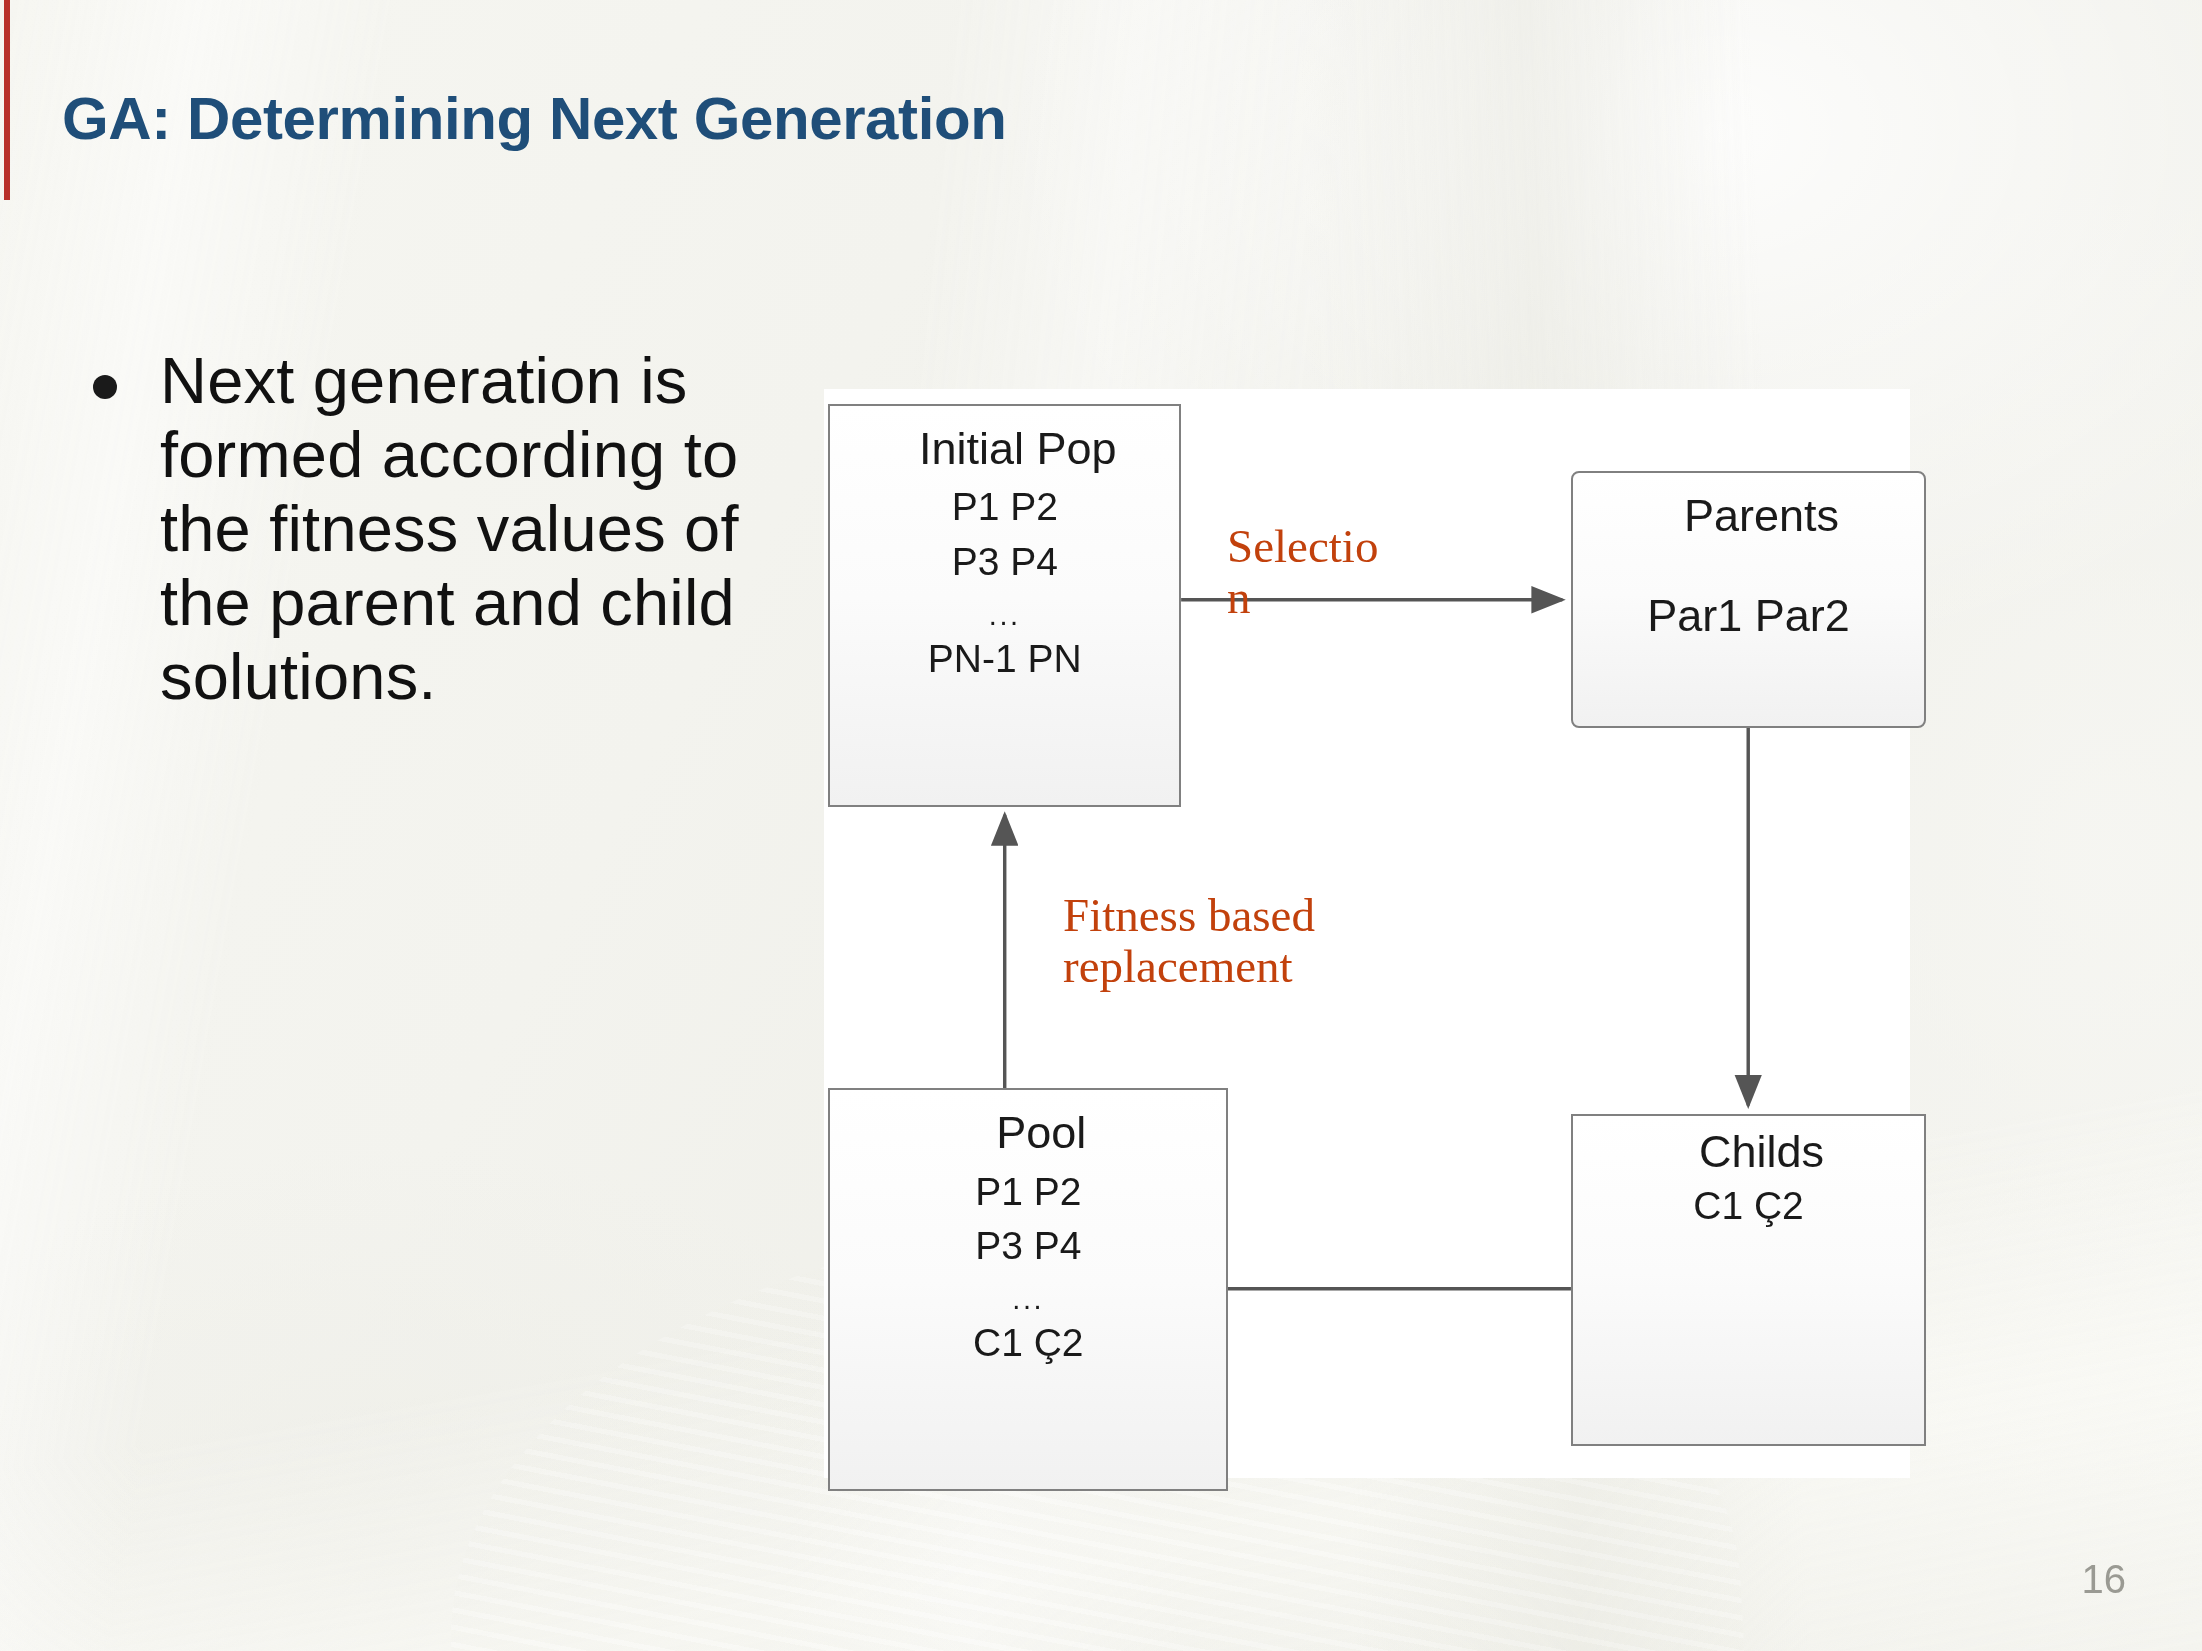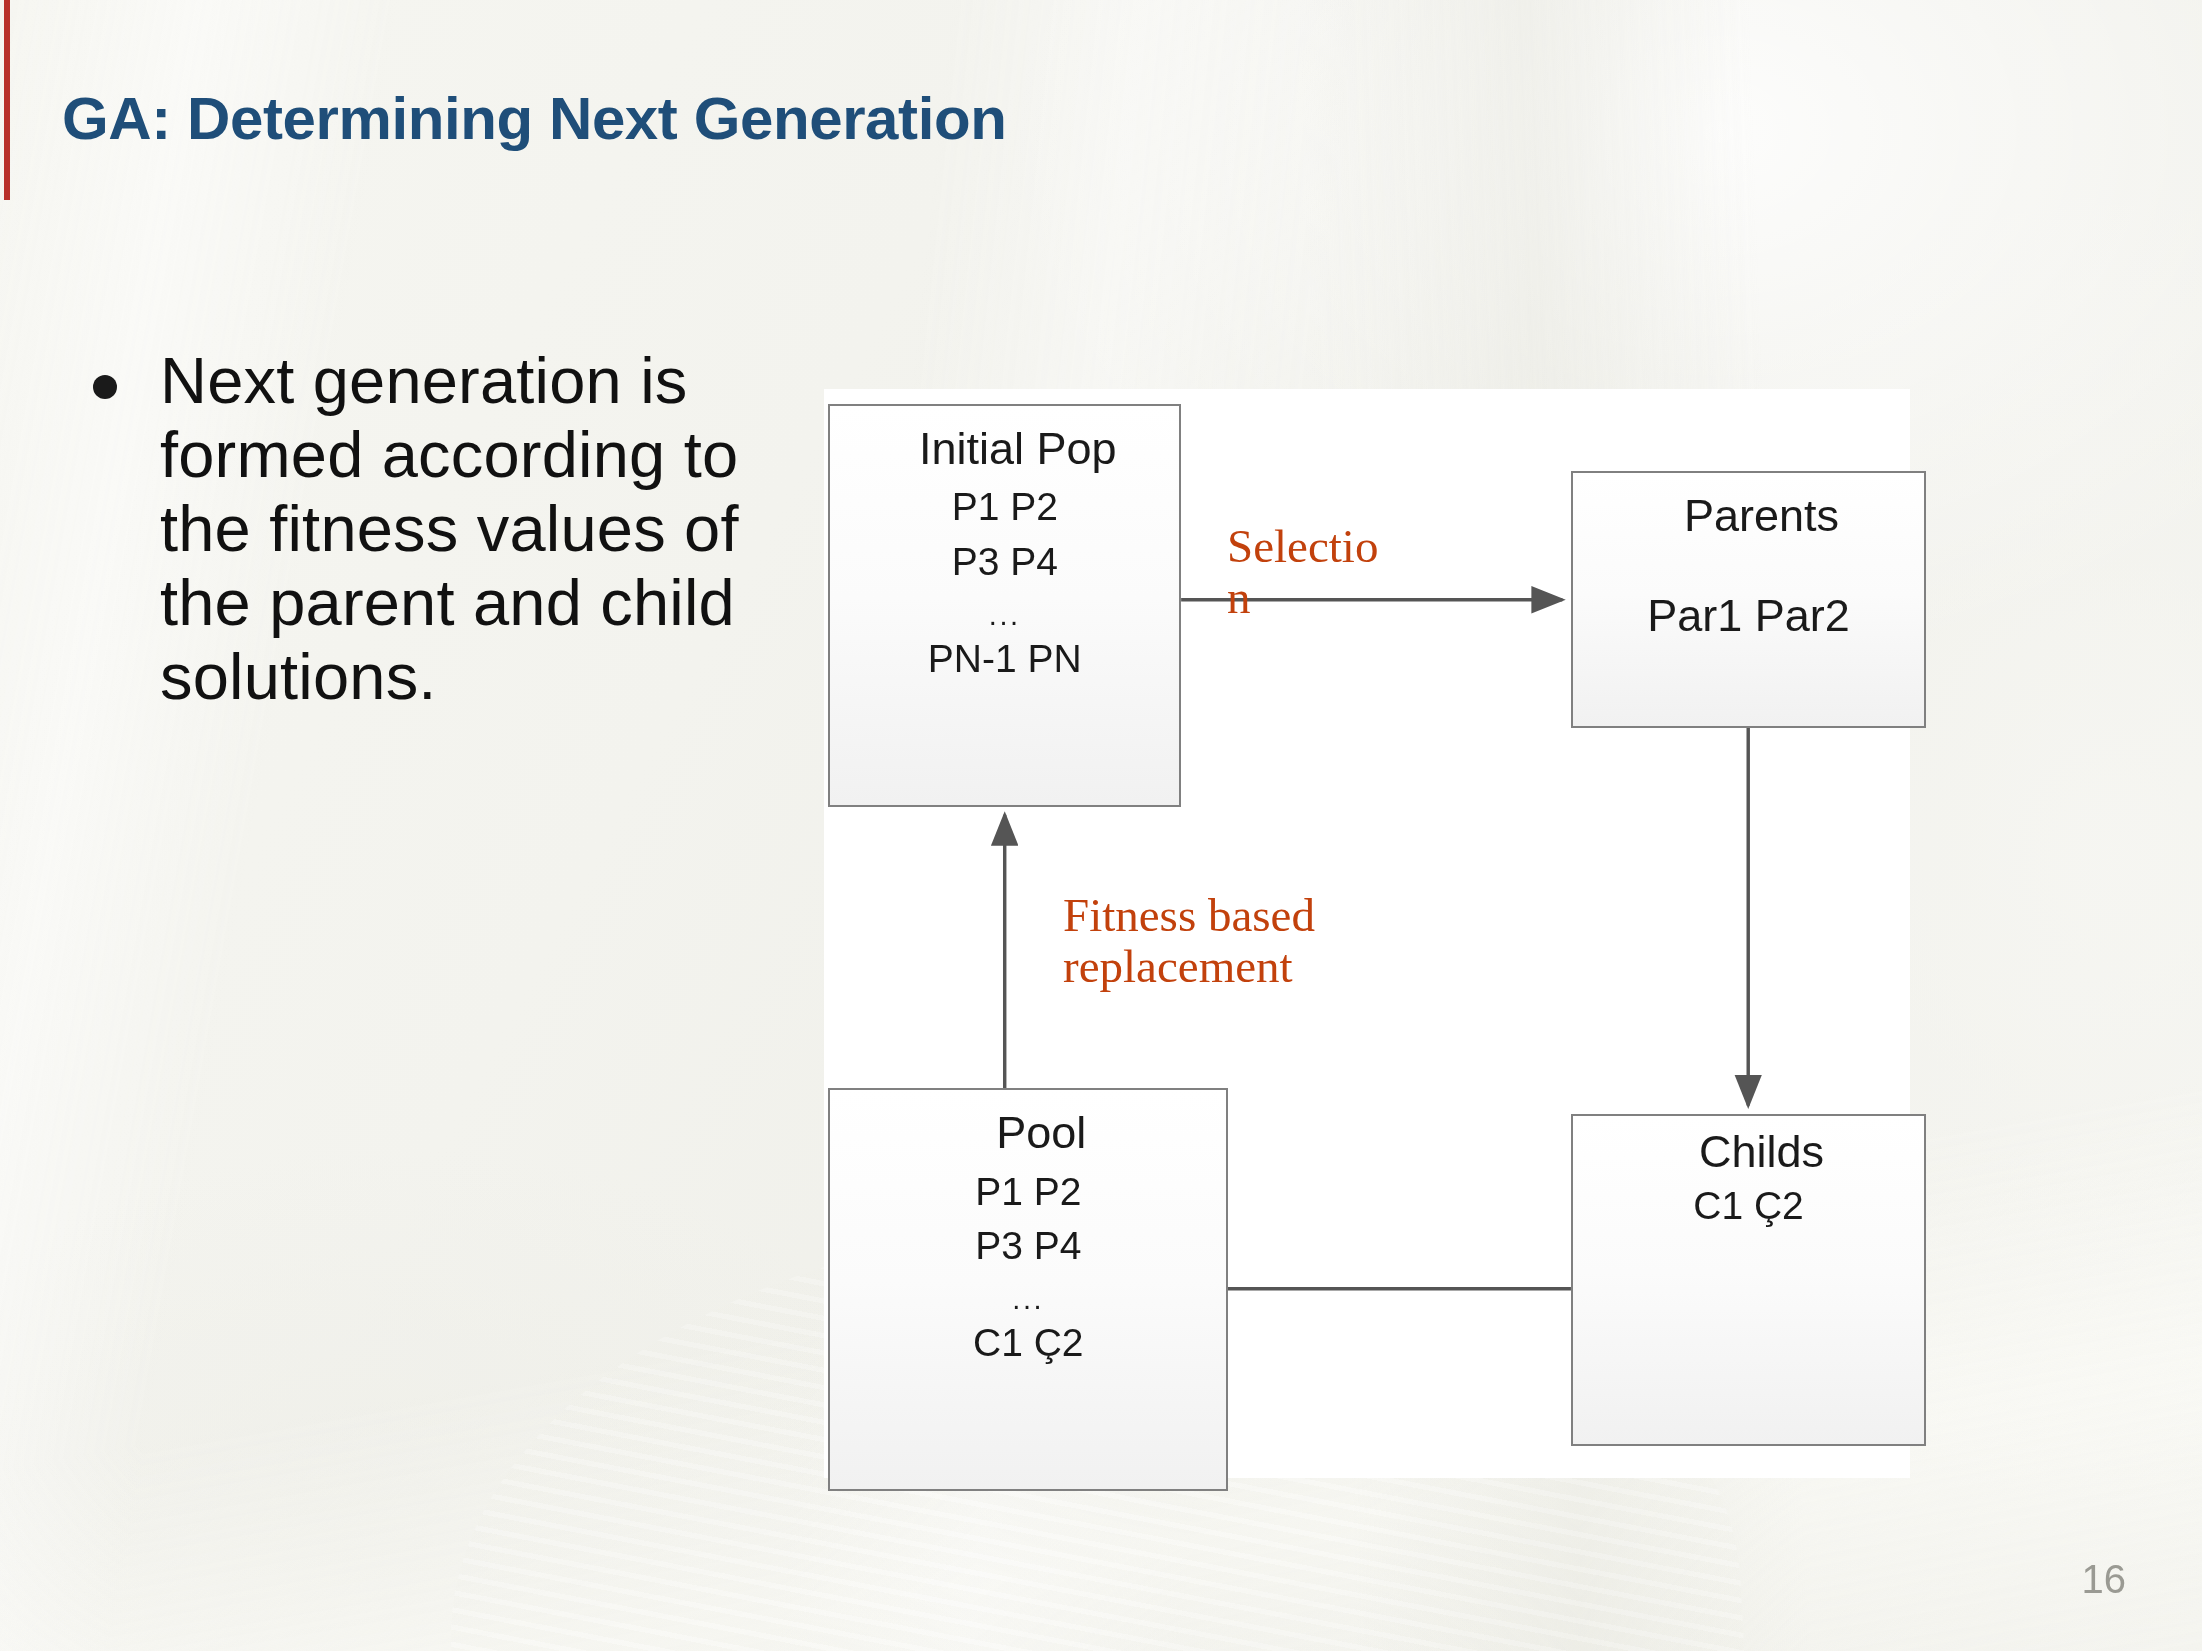--- a/index.html
+++ b/index.html
@@ -148,20 +148,21 @@
   #box-initial-pop .r2 { margin-top: 13.8px; }
   #box-initial-pop .r3 { margin-top: 17px; font-size: 29px; letter-spacing: 2.6px; }
   #box-initial-pop .r4 { margin-top: 8.6px; }
 
   
   #box-parents {
     left: 747px;
     top: 82px;
     width: 355px;
     height: 257px;
+    border-radius: 8px;
   }
   #box-parents .r1 { margin-top: 53px; font-size: 45px; }
 
   
   #box-pool {
     left: 4.3px;
     top: 699px;
     width: 400px;
     height: 403px;
   }

